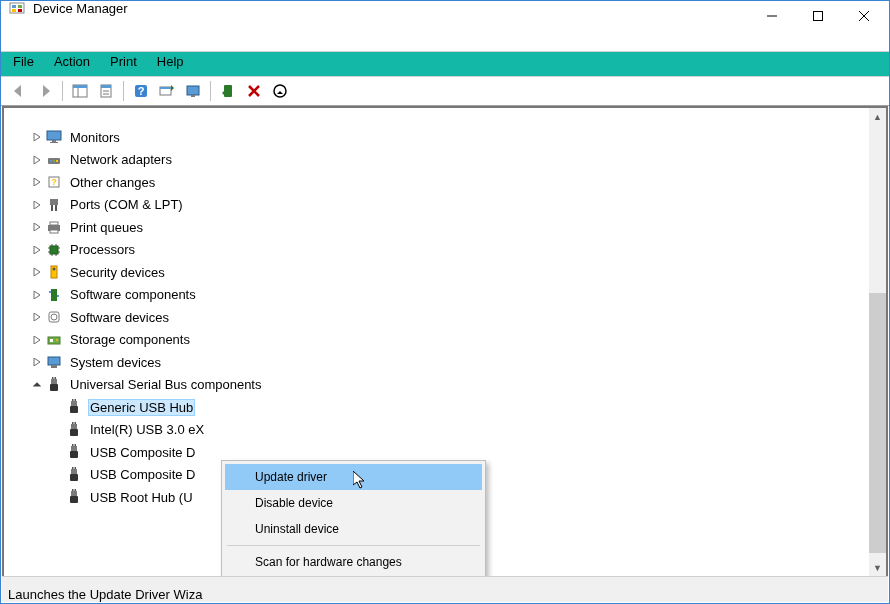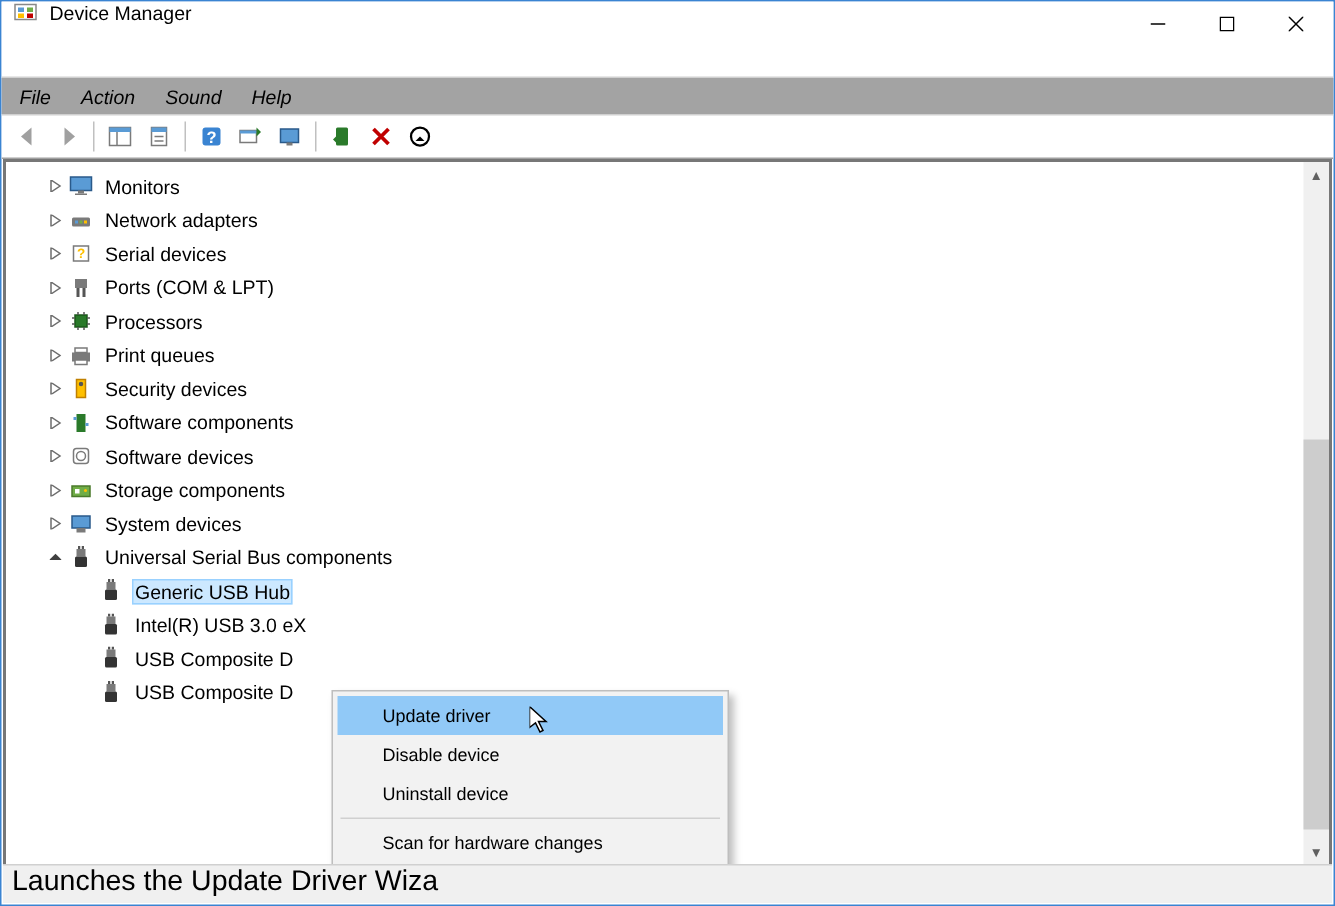--- a/index.html
+++ b/index.html
@@ -46,24 +46,23 @@
       display: flex;
       align-items: center;
       justify-content: center;
       background: transparent;
       border: none;
       color: #000;
     }
     .menubar {
       height: 24px;
       display: flex;
-      align-items: center;
+      align-items: flex-start;
       padding-left: 2px;
-      background: #a3a3a3;
-      font-style: italic;
+      background: #14b8a6;
     }
     .menubar-item {
       padding: 2px 10px;
       font-size: 13px;
       color: #000;
       cursor: default;
     }
     .toolbar {
       height: 30px;
       display: flex;
@@ -93,21 +92,21 @@
       display: flex;
       border: 2px solid #777;
       border-bottom: none;
       margin: 0 1px;
       position: relative;
       overflow: hidden;
     }
     .tree {
       flex: 1;
       overflow: hidden;
-      padding-top: 5px;
+      padding-top: 18px;
       font-size: 13px;
     }
     .tree-row {
       display: flex;
       align-items: center;
       height: 22.5px;
       white-space: nowrap;
     }
     .tree-arrow {
       width: 14px;
@@ -153,23 +152,23 @@
       height: 17px;
       display: flex;
       align-items: center;
       justify-content: center;
       color: #606060;
       font-size: 9px;
     }
     .statusbar {
       height: 26px;
       display: flex;
-      align-items: flex-start;
+      align-items: flex-end;
       padding: 0 6px;
-      font-size: 19px;
+      font-size: 13px;
       background: #f0f0f0;
       border-top: 1px solid #d0d0d0;
       margin: 0 1px 1px 1px;
     }
     .context-menu {
       position: absolute;
       background: #f2f2f2;
       border: 1px solid #bebebe;
       box-shadow: 3px 3px 5px rgba(0,0,0,0.25);
       padding: 3px;
@@ -228,21 +227,21 @@
           <line x1="0" y1="0" x2="10" y2="10" stroke="#000" stroke-width="1"></line>
           <line x1="10" y1="0" x2="0" y2="10" stroke="#000" stroke-width="1"></line>
         </svg>
     </button>
   </div>
 </div>
 
 <div class="menubar">
   <div class="menubar-item">File</div>
   <div class="menubar-item">Action</div>
-  <div class="menubar-item">Sound</div>
+  <div class="menubar-item">Print</div>
   <div class="menubar-item">Help</div>
 </div>
 
 <div class="toolbar">
   <div class="toolbar-btn">
     <svg width="16" height="16" viewBox="0 0 16 16">
         <path d="M10 2 L3 8 L10 14 Z" fill="#a0a0a0"></path>
       </svg>
   </div>
   <div class="toolbar-btn">
@@ -348,37 +347,53 @@
           <svg width="8" height="8">
             <path d="M1 0 L7 4 L1 8 Z" fill="none" stroke="#6d6d6d"></path>
           </svg>
         </span>
       <span class="tree-icon">
           <svg width="16" height="16">
             <rect x="3" y="3" width="10" height="10" fill="#fff" stroke="#7a7a7a"></rect>
             <text x="8" y="11" font-size="9" fill="#ffc000" text-anchor="middle" font-weight="bold">?</text>
           </svg>
         </span>
-      <span class="tree-label">Serial devices</span>
+      <span class="tree-label">Other changes</span>
     </div>
 
     <div class="tree-row" style="padding-left:26px">
       <span class="tree-arrow">
           <svg width="8" height="8">
             <path d="M1 0 L7 4 L1 8 Z" fill="none" stroke="#6d6d6d"></path>
           </svg>
         </span>
       <span class="tree-icon">
           <svg width="16" height="16">
             <rect x="4" y="2" width="8" height="6" fill="#7a7a7a"></rect>
             <rect x="5" y="8" width="2" height="6" fill="#555"></rect>
             <rect x="9" y="8" width="2" height="6" fill="#555"></rect>
           </svg>
         </span>
       <span class="tree-label">Ports (COM &amp; LPT)</span>
+    </div>
+
+    <div class="tree-row" style="padding-left:26px">
+      <span class="tree-arrow">
+          <svg width="8" height="8">
+            <path d="M1 0 L7 4 L1 8 Z" fill="none" stroke="#6d6d6d"></path>
+          </svg>
+        </span>
+      <span class="tree-icon">
+          <svg width="16" height="16">
+            <rect x="2" y="6" width="12" height="6" fill="#7a7a7a"></rect>
+            <rect x="4" y="3" width="8" height="3" fill="#fff" stroke="#7a7a7a"></rect>
+            <rect x="4" y="11" width="8" height="3" fill="#fff" stroke="#7a7a7a"></rect>
+          </svg>
+        </span>
+      <span class="tree-label">Print queues</span>
     </div>
 
     <div class="tree-row" style="padding-left:26px">
       <span class="tree-arrow">
           <svg width="8" height="8">
             <path d="M1 0 L7 4 L1 8 Z" fill="none" stroke="#6d6d6d"></path>
           </svg>
         </span>
       <span class="tree-icon">
           <svg width="16" height="16">
@@ -397,36 +412,20 @@
     </div>
 
     <div class="tree-row" style="padding-left:26px">
       <span class="tree-arrow">
           <svg width="8" height="8">
             <path d="M1 0 L7 4 L1 8 Z" fill="none" stroke="#6d6d6d"></path>
           </svg>
         </span>
       <span class="tree-icon">
           <svg width="16" height="16">
-            <rect x="2" y="6" width="12" height="6" fill="#7a7a7a"></rect>
-            <rect x="4" y="3" width="8" height="3" fill="#fff" stroke="#7a7a7a"></rect>
-            <rect x="4" y="11" width="8" height="3" fill="#fff" stroke="#7a7a7a"></rect>
-          </svg>
-        </span>
-      <span class="tree-label">Print queues</span>
-    </div>
-
-    <div class="tree-row" style="padding-left:26px">
-      <span class="tree-arrow">
-          <svg width="8" height="8">
-            <path d="M1 0 L7 4 L1 8 Z" fill="none" stroke="#6d6d6d"></path>
-          </svg>
-        </span>
-      <span class="tree-icon">
-          <svg width="16" height="16">
             <rect x="5" y="2" width="6" height="12" fill="#ffc000" stroke="#c08000"></rect>
             <circle cx="8" cy="5" r="1.5" fill="#555"></circle>
           </svg>
         </span>
       <span class="tree-label">Security devices</span>
     </div>
 
     <div class="tree-row" style="padding-left:26px">
       <span class="tree-arrow">
           <svg width="8" height="8">
@@ -549,20 +548,31 @@
           <svg width="16" height="16">
             <rect x="5" y="2" width="6" height="5" fill="#7a7a7a"></rect>
             <rect x="6" y="0" width="1.5" height="2" fill="#555"></rect>
             <rect x="8.5" y="0" width="1.5" height="2" fill="#555"></rect>
             <rect x="4" y="7" width="8" height="7" rx="1" fill="#333"></rect>
           </svg>
         </span>
       <span class="tree-label">USB Composite D</span>
     </div>
 
+    <div class="tree-row" style="padding-left:62px">
+      <span class="tree-icon">
+          <svg width="16" height="16">
+            <rect x="5" y="2" width="6" height="5" fill="#7a7a7a"></rect>
+            <rect x="6" y="0" width="1.5" height="2" fill="#555"></rect>
+            <rect x="8.5" y="0" width="1.5" height="2" fill="#555"></rect>
+            <rect x="4" y="7" width="8" height="7" rx="1" fill="#333"></rect>
+          </svg>
+        </span>
+      <span class="tree-label">USB Root Hub (U</span>
+    </div>
 
   </div>
 
   <div class="scrollbar">
     <div class="scroll-arrow">▲</div>
     <div class="scrollbar-thumb" style="top:185px;height:260px"></div>
     <div class="scroll-arrow" style="position:absolute;bottom:0">▼</div>
   </div>
 
   <div class="context-menu" style="left:217px; top:352px;">

